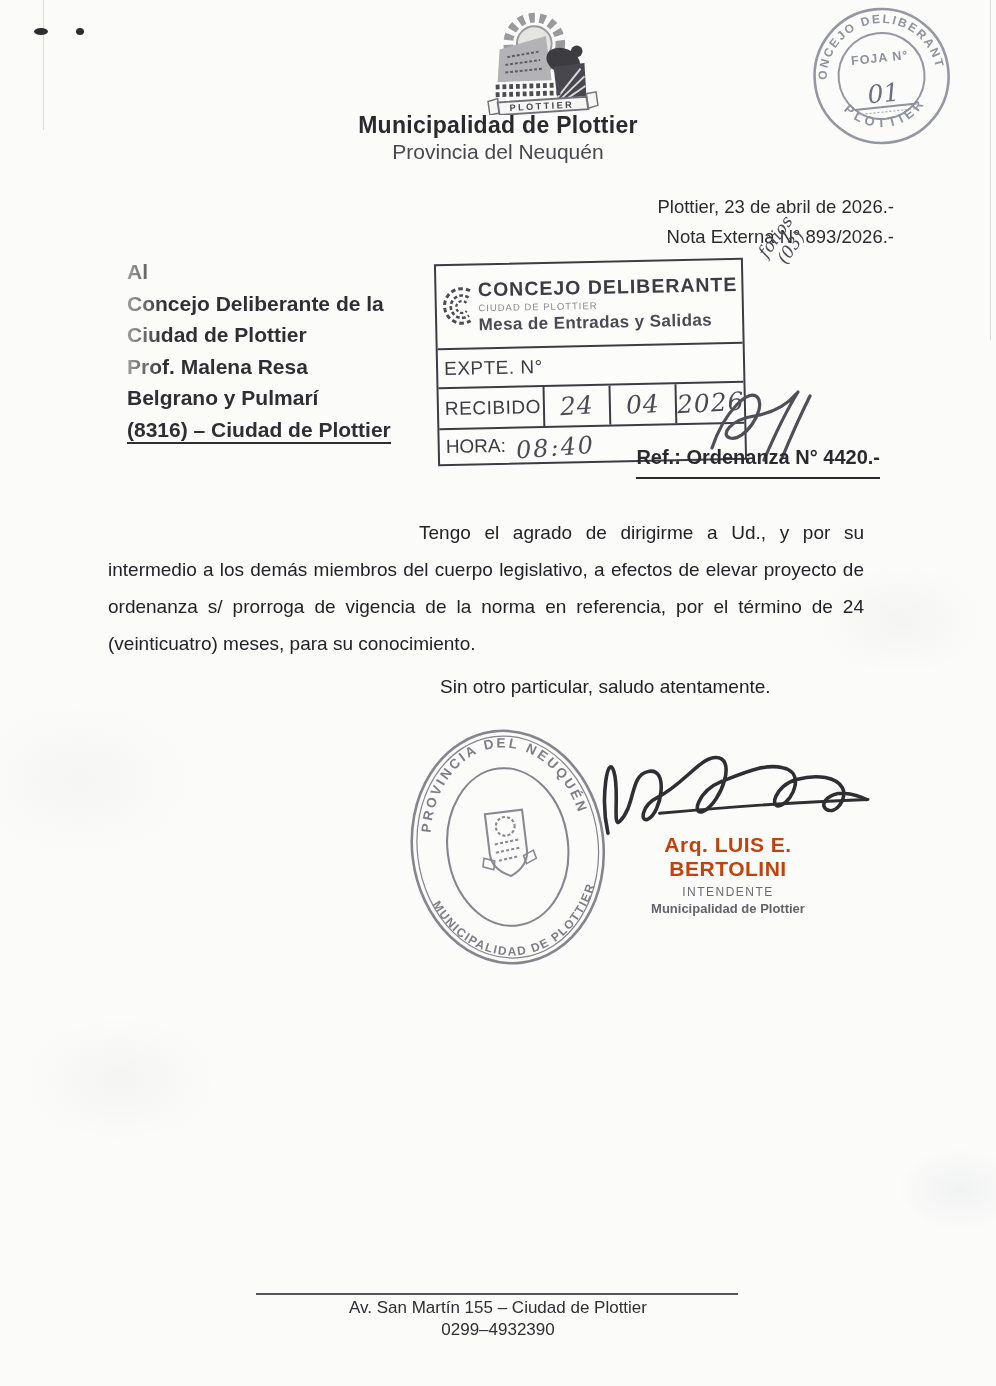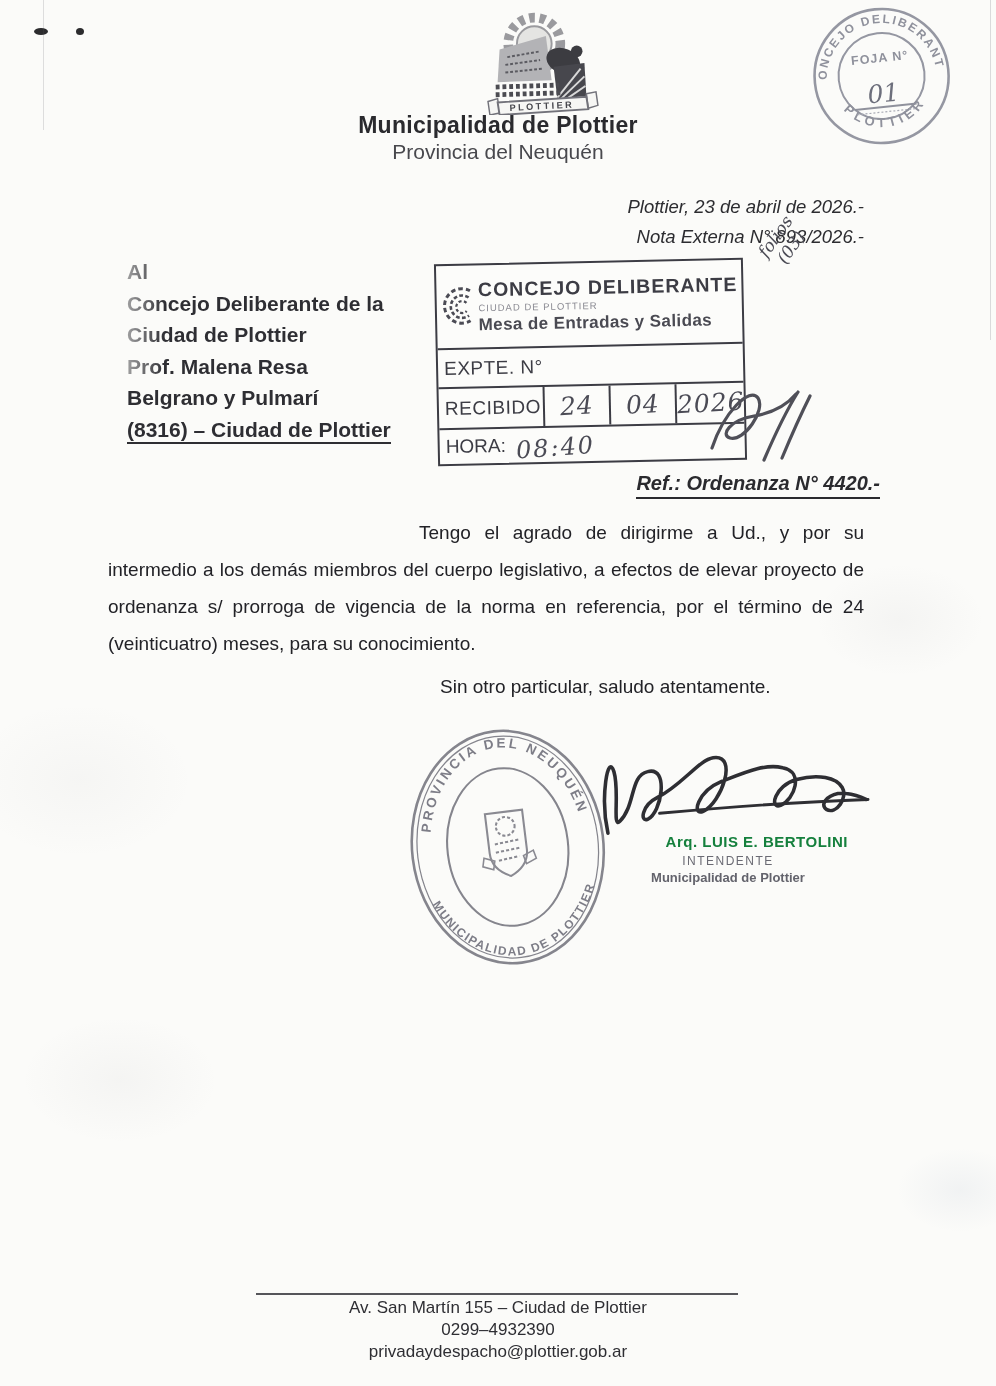--- a/index.html
+++ b/index.html
@@ -21,22 +21,22 @@
   .edge-line{position:absolute;right:5px;top:0;width:1px;height:340px;background:rgba(120,120,130,.25);}
 
   
   .crest{position:absolute;left:484px;top:7px;}
   .hdr-title{position:absolute;left:0;top:112px;width:100%;text-align:center;
     font-size:23px;font-weight:bold;letter-spacing:.3px;color:#2a2a2e;}
   .hdr-sub{position:absolute;left:0;top:140px;width:100%;text-align:center;
     font-size:21px;color:#48484d;}
 
   
-  .date-block{position:absolute;right:132px;top:192px;text-align:right;
-    font-size:18.5px;line-height:30px;color:#2c2c30;font-style:italic;}
+  .date-block{position:absolute;right:102px;top:192px;text-align:right;
+    font-size:18.5px;line-height:30px;color:#2c2c30;}
 
   
   .recipient{position:absolute;left:127px;top:256px;font-weight:bold;
     font-size:21px;line-height:31.5px;color:#2e2e33;}
   .recipient .fade{
     background:linear-gradient(90deg, rgba(46,46,51,.45), rgba(46,46,51,1) 38px);
     -webkit-background-clip:text;background-clip:text;color:transparent;}
   .recipient .u{border-bottom:2.5px solid #2e2e33;padding-bottom:1px;}
 
   
@@ -59,33 +59,33 @@
   .hand{font-family:"DejaVu Serif",serif;font-style:italic;color:#4b4b55;}
   .hand-num{font-size:25px;letter-spacing:1px;transform:rotate(-2deg);}
   .hand-hora{font-size:24px;margin-left:10px;letter-spacing:2px;transform:rotate(-3deg) translateY(3px);display:inline-block;}
   .folios-note{position:absolute;left:742px;top:268px;width:90px;
     transform:rotate(-55deg);transform-origin:left top;
     font-family:"DejaVu Serif",serif;font-style:italic;font-size:17px;color:#4b4b55;
     line-height:19px;text-align:center;}
   .rec-scribble{position:absolute;left:698px;top:368px;}
 
   
-  .ref-line{position:absolute;right:116px;top:472px;font-size:20px;font-weight:bold;
-    font-style:italic;border-bottom:2.5px solid #2a2a2e;padding-bottom:2px;color:#2a2a2e;}
+  .ref-line{position:absolute;right:116px;top:446px;font-size:20px;font-weight:bold;
+    border-bottom:2.5px solid #2a2a2e;padding-bottom:8px;color:#2a2a2e;}
 
   
   .body-par{position:absolute;left:108px;top:514px;width:756px;
     font-size:19px;line-height:37px;text-align:justify;text-indent:311px;color:#222227;}
   .closing{position:absolute;left:440px;top:676px;font-size:19px;color:#222227;}
 
   
   .oval-seal{position:absolute;left:404px;top:722px;transform:rotate(-7deg);}
   .sig-scribble{position:absolute;left:596px;top:722px;}
   .signer{position:absolute;left:608px;top:833px;width:240px;text-align:center;color:#5a5a62;}
-  .signer-name{font-size:15px;font-weight:bold;letter-spacing:.5px;color:#15803d;text-align:right;}
+  .signer-name{font-size:21px;font-weight:bold;letter-spacing:.5px;color:#c2410c;}
   .signer-title{font-size:12px;letter-spacing:1.5px;margin-top:4px;color:#6a6a73;}
   .signer-org{font-size:13px;font-weight:bold;margin-top:2px;color:#63636c;}
 
   
   .folio-stamp{position:absolute;left:806px;top:2px;transform:rotate(-6deg);}
 
   
   .footer-rule{position:absolute;left:256px;top:1293px;width:482px;height:2px;background:#55555a;}
   .footer{position:absolute;left:248px;top:1297px;width:500px;text-align:center;
     font-size:17px;line-height:22px;color:#2e2e33;}
@@ -250,16 +250,15 @@
       <text x="76" y="100" text-anchor="middle" font-size="25" font-style="italic" font-family="DejaVu Serif, serif" fill="#6d6f7c">01</text>
       <line x1="46" y1="105" x2="108" y2="105" stroke="#8f919c" stroke-width="1.8"></line>
       <line x1="48" y1="110" x2="106" y2="110" stroke="#a9abb5" stroke-width="1.2" stroke-dasharray="2,2"></line>
     </svg>
   </div>
 
   <div class="footer-rule"></div>
   <div class="footer">
     <div>Av. San Martín 155 – Ciudad de Plottier</div>
     <div>0299–4932390</div>
-    <div>privadaydespacho@plottier.gob.ar</div>
   </div>
 
 </div>
 
 </body></html>

